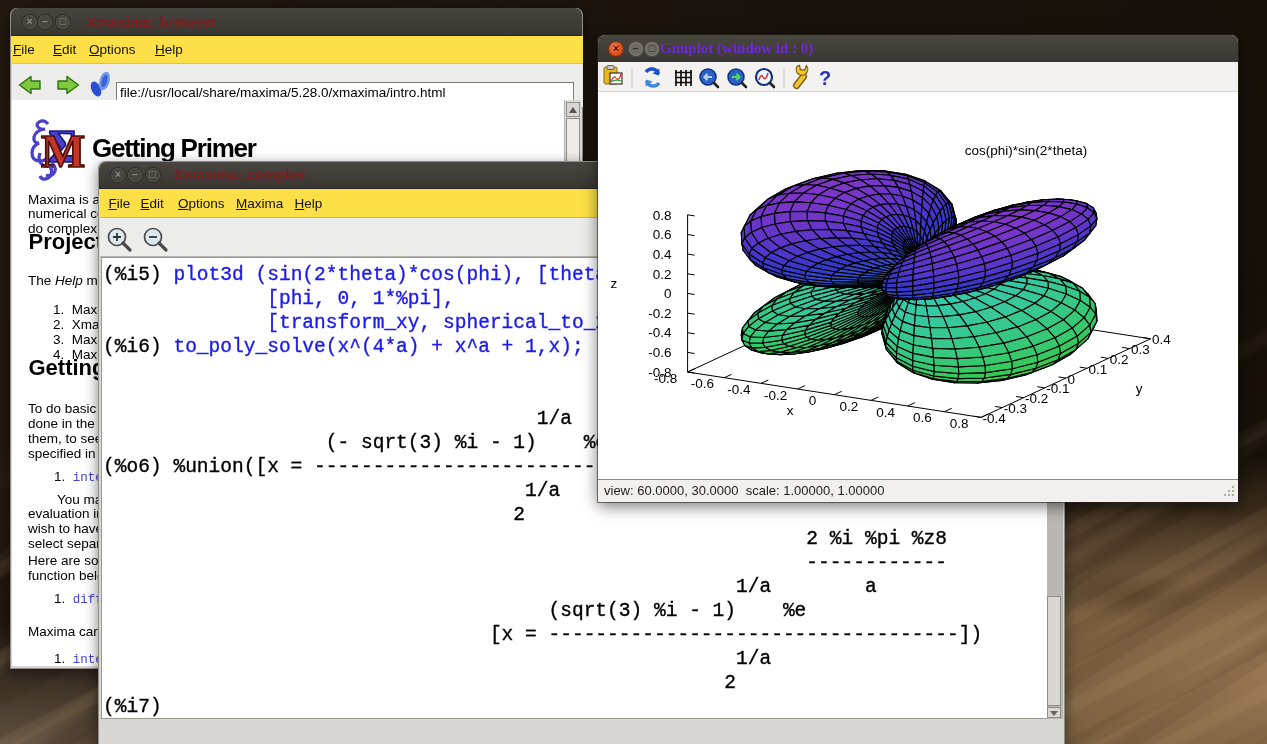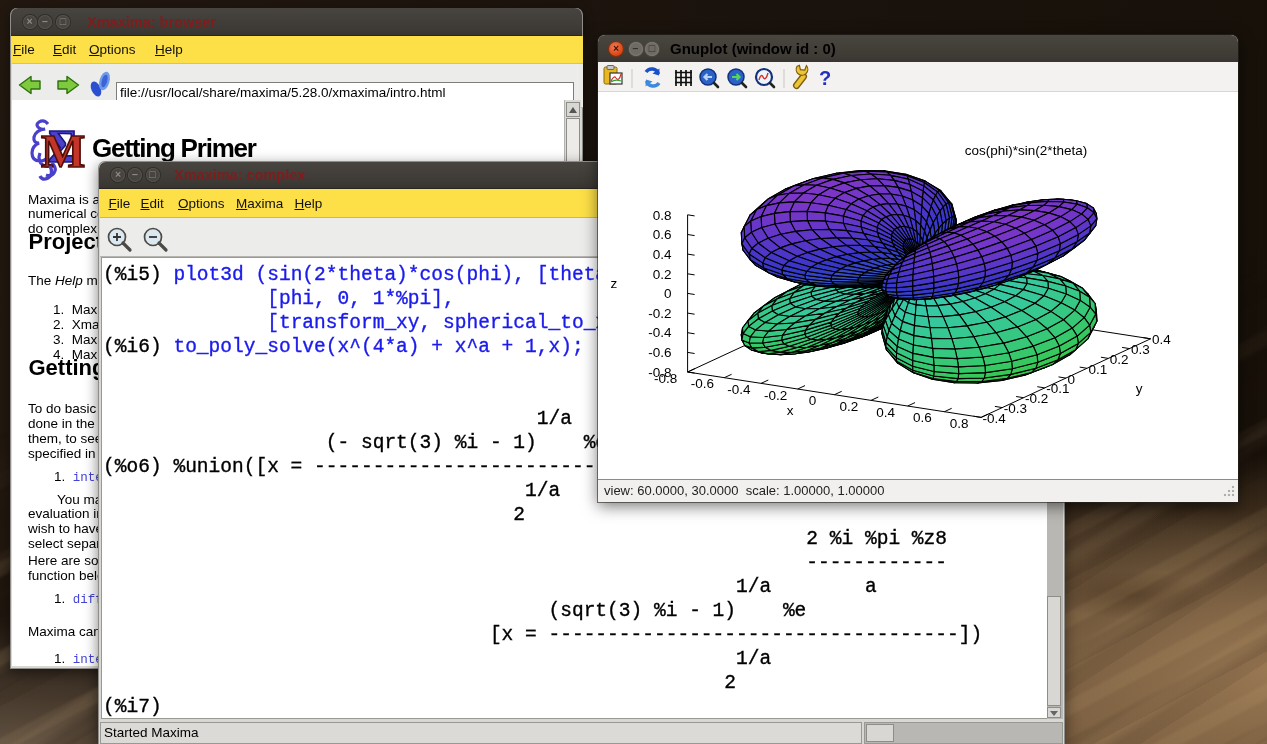--- a/index.html
+++ b/index.html
@@ -54,21 +54,21 @@
 #ctext { position:absolute; left:1.5px; top:95px; width:948px; height:462px; background:#fff; border:1px solid #9a9892; overflow:hidden; }
 #ctext pre { position:absolute; left:1.6px; top:4.8px; font-family:"Liberation Mono", monospace; font-size:19.55px; line-height:24px; color:#000; -webkit-text-stroke:0.35px; }
 #ctext pre .b { color:#1b1bec; }
 #cvscroll { position:absolute; right:1px; top:95px; width:16px; height:462px; background:#b9b7b3; }
 #cstatus { position:absolute; left:0px; top:559px; width:965px; height:24px; background:#d9d7d3; }
 
 #gnuplot { left:598px; top:35px; width:640px; height:467px; background:#fff;
   border-radius:7px 7px 0 0; box-shadow:0 0 0 1px rgba(40,36,30,.6), 0 4px 16px rgba(0,0,0,.55); }
 #gtbar { position:absolute; left:0; top:0; width:640px; height:27px;
   background:linear-gradient(#49463f,#3e3b36 80%,#393631); border-radius:7px 7px 0 0; }
-#gtitle { position:absolute; left:72px; top:0; height:27px; line-height:27px; font-size:15px; font-weight:bold; color:#000000; }
+#gtitle { position:absolute; left:62px; top:0; height:27px; line-height:27px; font-size:15px; font-weight:bold; color:#6d28d9;font-family:Liberation Serif, serif; }
 #gtool { position:absolute; left:0; top:27px; width:640px; height:30px; background:#f3f2f0; border-bottom:1px solid #d8d6d2; }
 #gstatus { position:absolute; left:0; top:444px; width:640px; height:23px; background:#f1f0ee; border-top:1px solid #8c8a86;
   font-size:13px; color:#222; line-height:21px; padding-left:6px; }
 #plot { position:absolute; left:0; top:57px; }
 .grip { position:absolute; right:3px; bottom:3px; width:14px; height:14px;
   background:
    radial-gradient(circle at 12px 2px, #b0aeaa 1.2px, transparent 1.6px),
    radial-gradient(circle at 8px 6px,  #b0aeaa 1.2px, transparent 1.6px),
    radial-gradient(circle at 12px 6px, #b0aeaa 1.2px, transparent 1.6px),
    radial-gradient(circle at 4px 10px, #b0aeaa 1.2px, transparent 1.6px),
@@ -212,26 +212,20 @@
                                       (sqrt(3) %i - 1)    %e
                                  [x = -----------------------------------])
                                                       1/a
                                                      2
 (%i7)</pre>
     </div>
   <div id="cvscroll">
     <div class="sbtn" style="left:0;top:339px;width:14px;height:110px;background:#d9d7d3;"></div>
     <div class="sbtn" style="left:0;top:450px;width:14px;height:11px;"></div>
     <div class="arrow" style="left:3px;top:454px;border-left:4px solid transparent;border-right:4px solid transparent;border-top:5px solid #666;"></div>
-  </div>
-  <div id="cstatus">
-    <div style="position:absolute;left:1px;top:1px;width:762px;height:22px;background:#dcdad6;border:1px solid #9a9892;font-size:13.5px;line-height:20px;padding-left:3px;color:#000;">Started Maxima</div>
-    <div style="position:absolute;left:765px;top:1px;width:199px;height:22px;background:#b9b7b3;border:1px solid #9a9892;">
-      <div style="position:absolute;left:1px;top:1px;width:28px;height:18px;background:#d9d7d3;border:1px solid #8f8d89;"></div>
-    </div>
   </div>
 </div>
 
 <div class="win" id="gnuplot">
   <div id="gtbar"></div>
   <div class="tbtn" style="left:11px;top:6.5px;background:radial-gradient(circle at 40% 35%, #ef7b57, #dd4814 65%, #b63a10); box-shadow:0 0 0 1px #8e2c0c;">
       <span style="color:#3b1205;">×</span>
     </div>
   <div class="tbtn" style="left:30.5px;top:6.5px;background:#6e6a64; box-shadow:inset 0 0 0 1px #7c786f, 0 0 0 1px #4b4842;">
       <span style="color:#34312c;">–</span>

